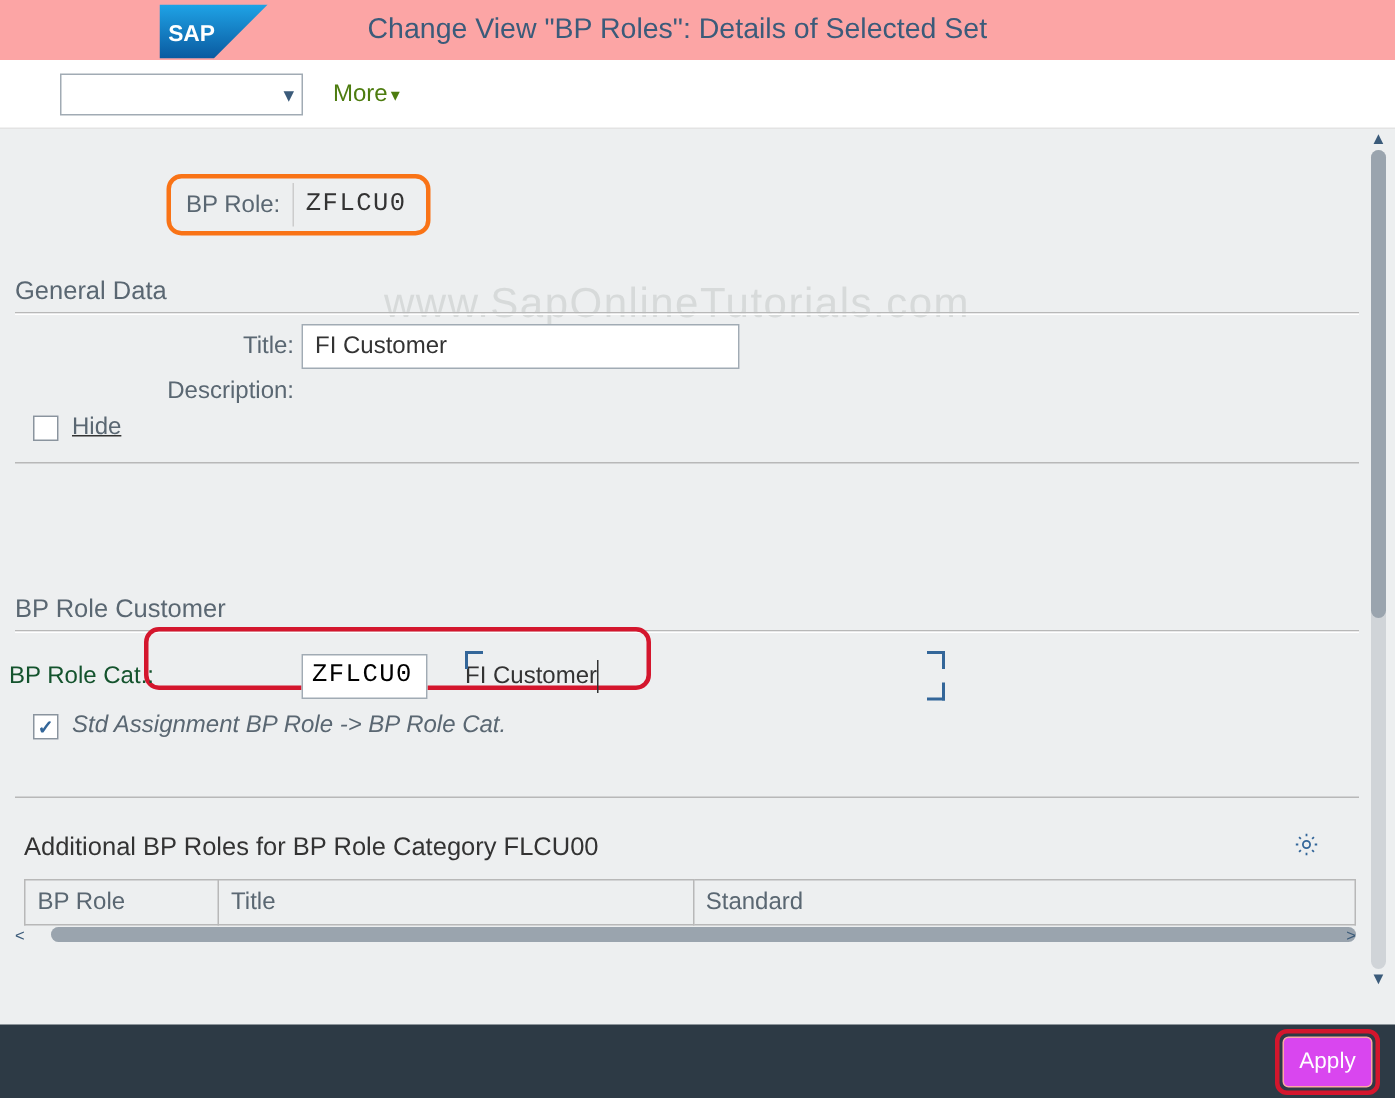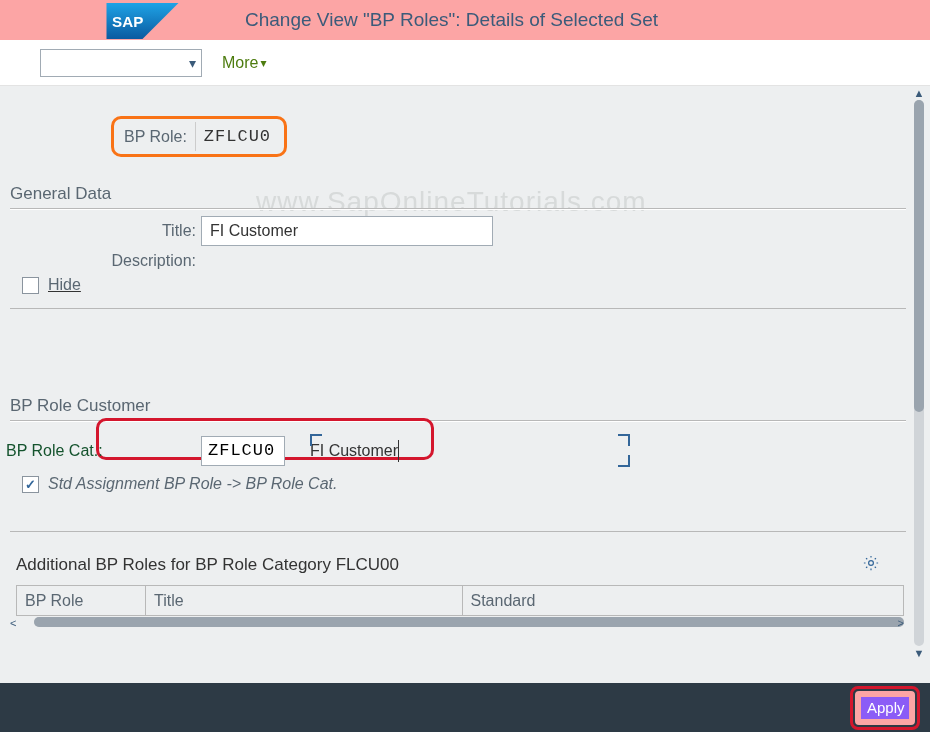--- a/index.html
+++ b/index.html
@@ -77,21 +77,21 @@
   .col1 { width:128px; } .col2 { width:314px; } .col3 { width:438px; }
   .hscroll-row { position:relative; height:18px; margin-top:-1px; }
   .hscroll-row .la { position:absolute; left:-6px; top:2px; font-size:11px; color:#3b5b7a; }
   .hscroll-row .ra { position:absolute; right:6px; top:2px; font-size:11px; color:#3b5b7a; }
   .hscroll-row .track { position:absolute; left:18px; right:26px; top:2px; height:10px; background:#d0d4d8; border-radius:5px; }
   .hscroll-row .thumb { position:absolute; left:18px; top:2px; height:10px; width:870px; background:#9aa4ae; border-radius:5px; }
 
   
   .footer { position:absolute; left:0; right:0; bottom:0; height:49px; background:#2d3a45; display:flex; align-items:center; justify-content:flex-end; padding-right:10px; }
   .apply-wrap { border:3px solid #d4162d; border-radius:8px; padding:2px; }
-  .apply-btn { background:#8b5cf6; color:#fff; border:6px solid #fca5a5; height:34px; width:60px; font-size:15px; border-radius:4px; cursor:pointer; }
+  .apply-btn { background:#d946ef; color:#fff; border:1px solid #fca5a5; height:34px; width:60px; font-size:15px; border-radius:4px; cursor:pointer; }
 
   
   .watermark { position:absolute; left:250px; top:100px; font-size:28px; color:#d7dada; pointer-events:none; z-index:0; letter-spacing:1px; }
 </style>
 </head>
 <body>
 
 <div class="page">
 
   <div class="header-bar">

